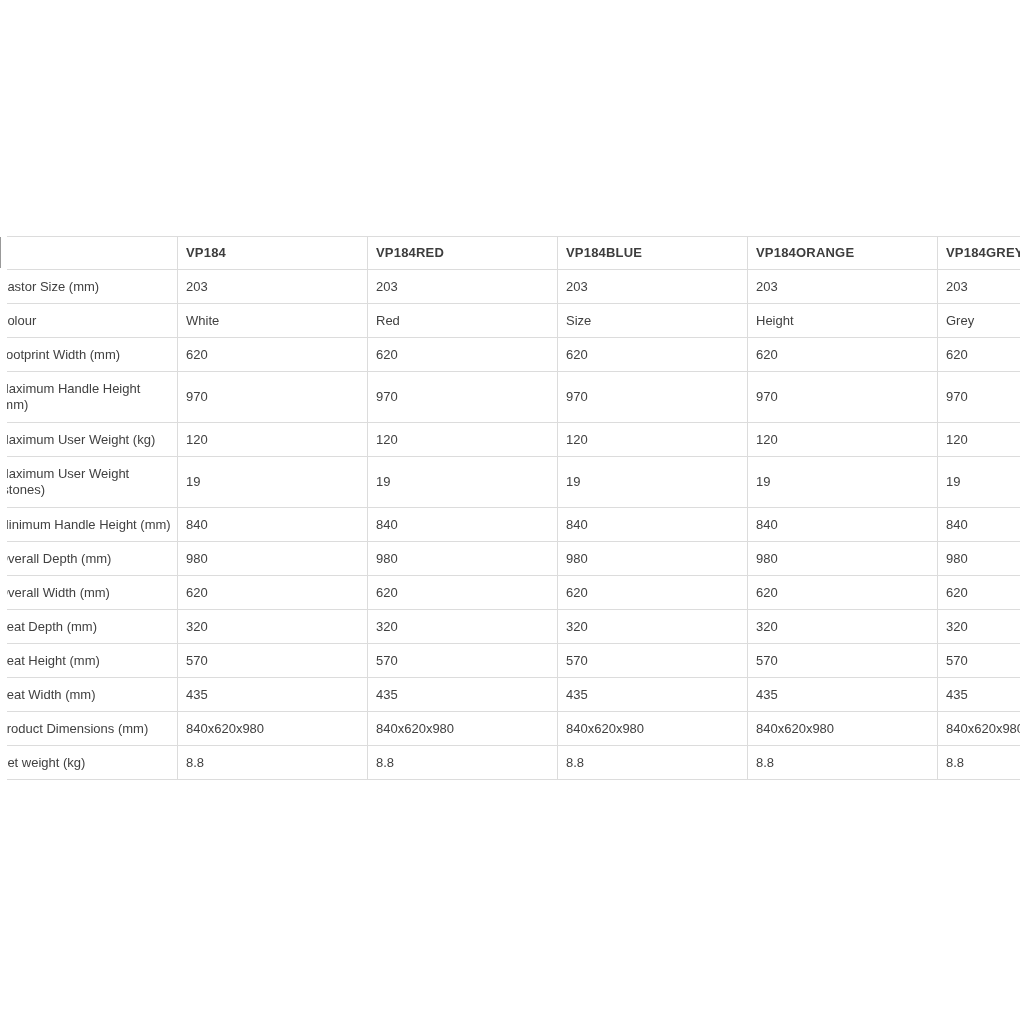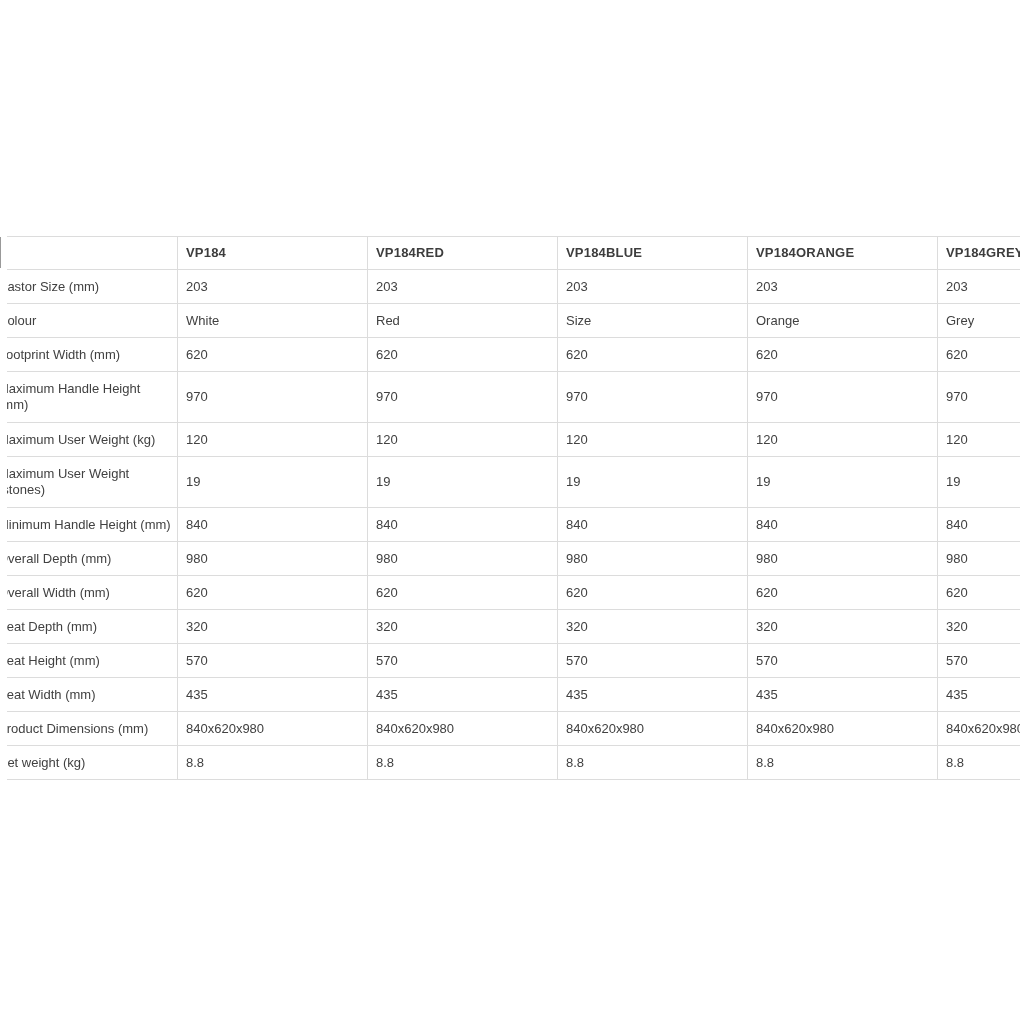--- a/index.html
+++ b/index.html
@@ -106,21 +106,21 @@
             <td>203</td>
             <td>203</td>
             <td>203</td>
             <td>203</td>
           </tr>
           <tr class="h-single">
             <td class="label-cell"><span>Colour</span></td>
             <td>White</td>
             <td>Red</td>
             <td>Size</td>
-            <td>Orange</td>
+            <td>Height</td>
             <td>Grey</td>
           </tr>
           <tr class="h-single">
             <td class="label-cell"><span>Footprint Width (mm)</span></td>
             <td>620</td>
             <td>620</td>
             <td>620</td>
             <td>620</td>
             <td>620</td>
           </tr>

